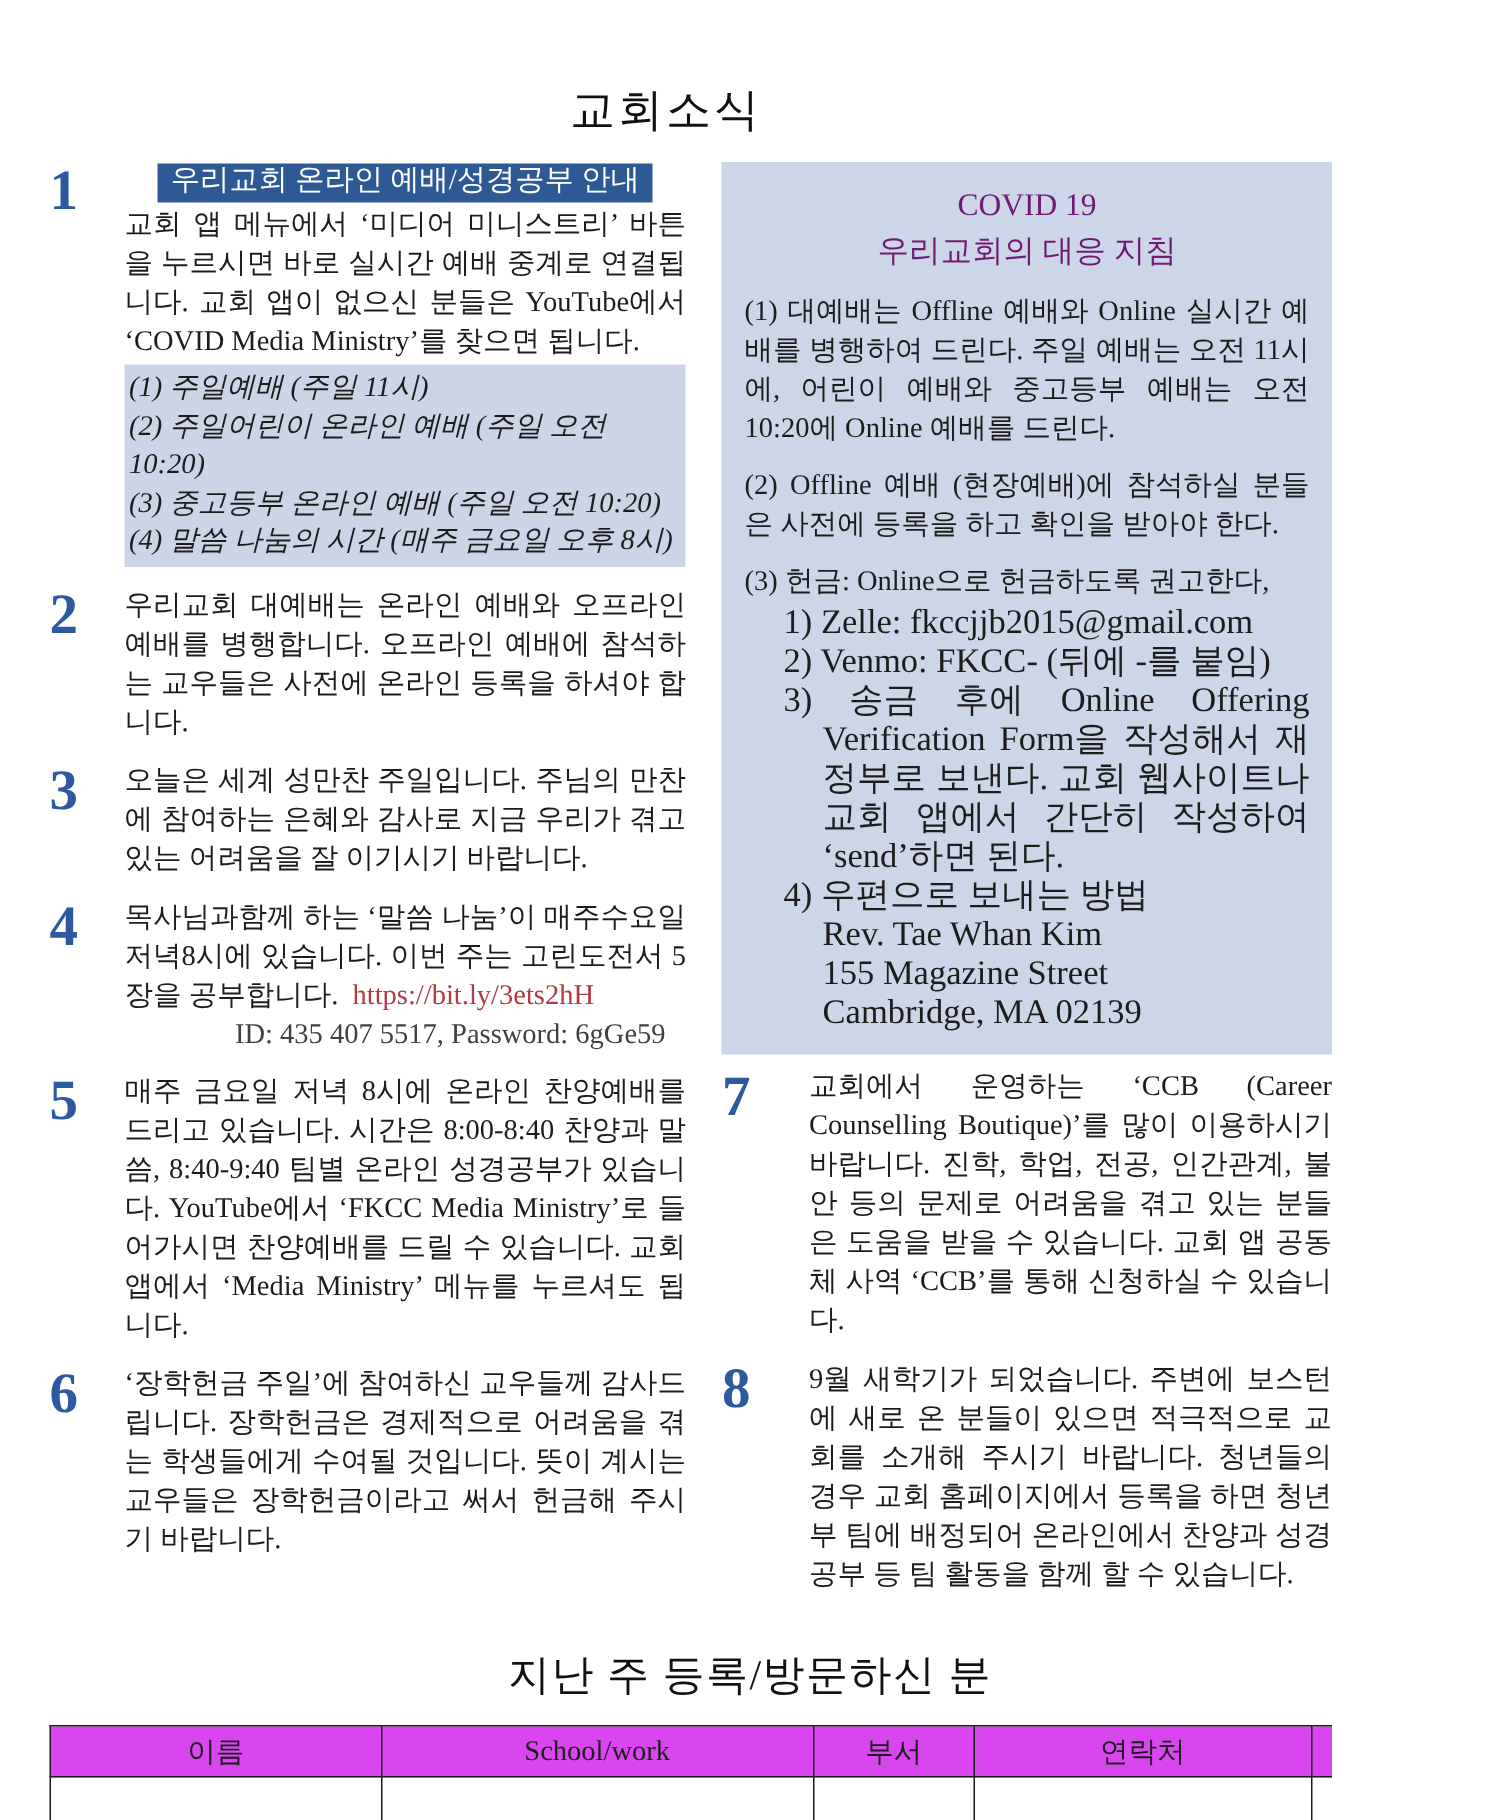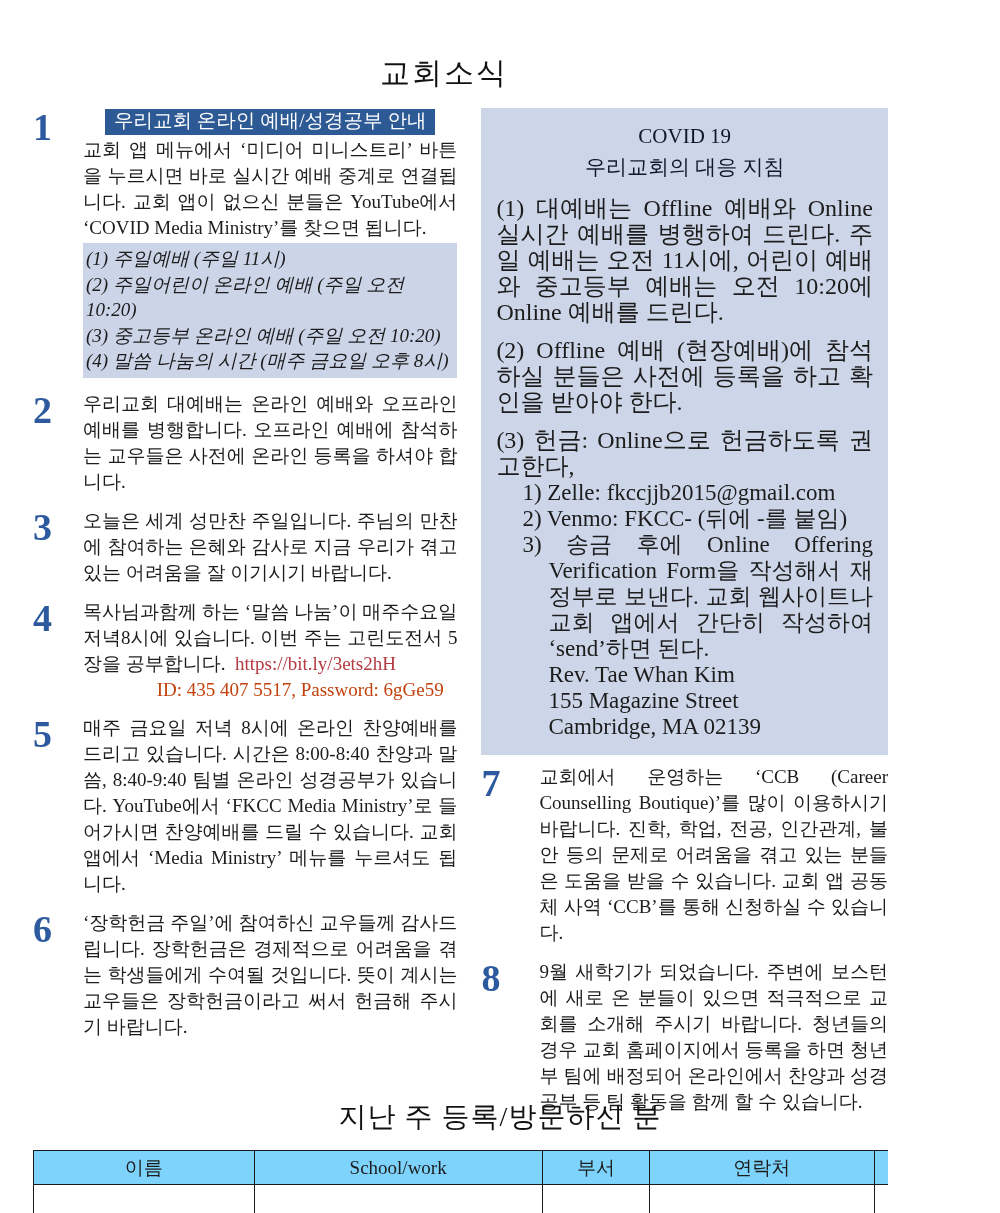--- a/index.html
+++ b/index.html
@@ -57,31 +57,31 @@
   .schedule-list {
     margin-top:2px;
     background:#ccd5e8;
     padding:3px 2px 4px 3px;
     font-style:italic;
   }
   .schedule-list div { line-height:25.5px; text-align:left; }
 
   .red-link { color:#b43a42; text-decoration:none; }
   .link-line { text-align:center; color:#b43a42; line-height:25px; }
-  .cred-line { text-align:center; color:#c2410c; line-height:25px; padding-left:60px; }
+  .cred-line { text-align:center; color:#404040; line-height:25px; padding-left:60px; }
 
   .covid-box {
     background:#cdd6e8;
     padding:13px 15px 15px 15px;
     margin-bottom:9px;
     min-height:548px;
   }
-  .covid-title { text-align:center; font-size:21px; line-height:31px; color:#0f172a; }
+  .covid-title { text-align:center; font-size:21px; line-height:31px; color:#701a75; }
   .covid-para {
-    font-size:24px; line-height:26px;
+    font-size:19px; line-height:26px;
     text-align:justify;
     margin-top:12px;
   }
   .covid-subs { font-size:23px; line-height:26px; padding-left:26px; margin-top:1px; }
   .sub-item  { padding-left:26px; text-indent:-26px; text-align:justify; }
   .addr-line { padding-left:26px; }
 
   .bottom { position:absolute; top:1067px; left:0; width:1000px; }
   .visitors-title {
     text-align:center;
@@ -95,21 +95,21 @@
     width:936px;
     border-collapse:collapse;
     table-layout:fixed;
   }
   table.visitors th, table.visitors td {
     border:1.7px solid #1a1a1a;
     font-size:19px;
     font-weight:normal;
     text-align:center;
   }
-  table.visitors th { background:#7dd3fc; height:34px; }
+  table.visitors th { background:#d946ef; height:34px; }
   table.visitors td { height:37px; background:#ffffff; }
 </style>
 </head>
 <body>
 
 <div class="page">
 
   <h1 class="main-title">교회소식</h1>
 
   <div class="columns">
@@ -175,20 +175,21 @@
       <div class="covid-box">
         <div class="covid-title">COVID 19</div>
         <div class="covid-title">우리교회의 대응 지침</div>
         <div class="covid-para">(1) 대예배는 Offline 예배와 Online 실시간 예배를 병행하여 드린다. 주일 예배는 오전 11시에, 어린이 예배와 중고등부 예배는 오전 10:20에 Online 예배를 드린다.</div>
         <div class="covid-para">(2) Offline 예배 (현장예배)에 참석하실 분들은 사전에 등록을 하고 확인을 받아야 한다.</div>
         <div class="covid-para">(3) 헌금: Online으로 헌금하도록 권고한다,</div>
         <div class="covid-subs">
           <div class="sub-item">1) Zelle: fkccjjb2015@gmail.com</div>
           <div class="sub-item">2) Venmo: FKCC- (뒤에 -를 붙임)</div>
           <div class="sub-item">3) 송금 후에 Online Offering Verification Form을 작성해서 재정부로 보낸다. 교회 웹사이트나 교회 앱에서 간단히 작성하여 ‘send’하면 된다.</div>
+          <div class="sub-item">4) 우편으로 보내는 방법</div>
           <div class="addr-line">Rev. Tae Whan Kim</div>
           <div class="addr-line">155 Magazine Street</div>
           <div class="addr-line">Cambridge, MA 02139</div>
         </div>
       </div>
 
       <div class="news-item">
         <div class="num">7</div>
         <div class="item-body">
           <div>교회에서 운영하는 ‘CCB (Career Counselling Boutique)’를 많이 이용하시기 바랍니다. 진학, 학업, 전공, 인간관계, 불안 등의 문제로 어려움을 겪고 있는 분들은 도움을 받을 수 있습니다. 교회 앱 공동체 사역 ‘CCB’를 통해 신청하실 수 있습니다.</div>

